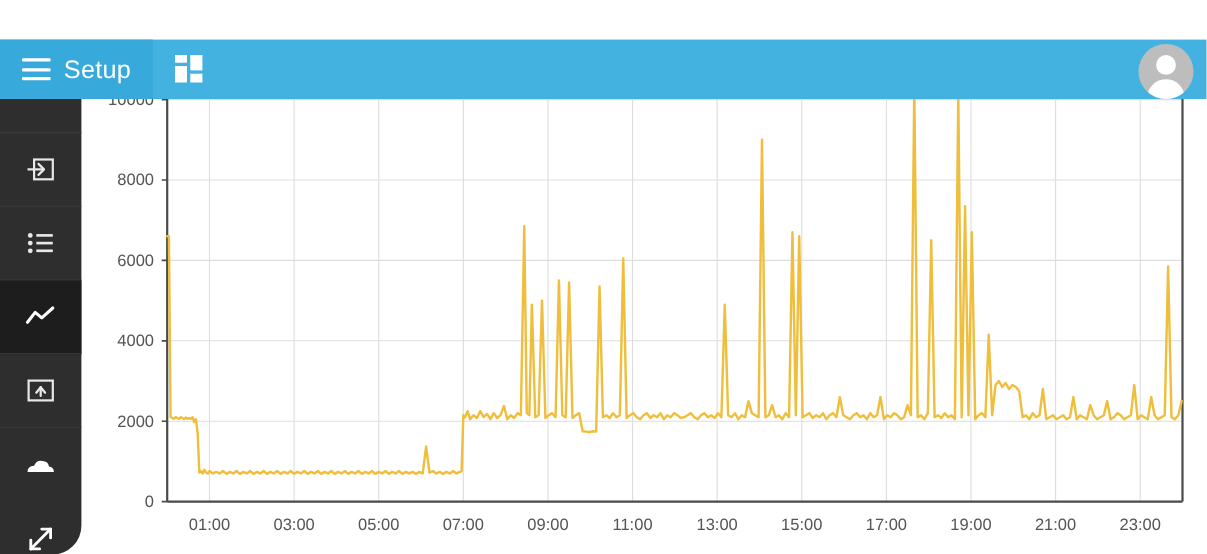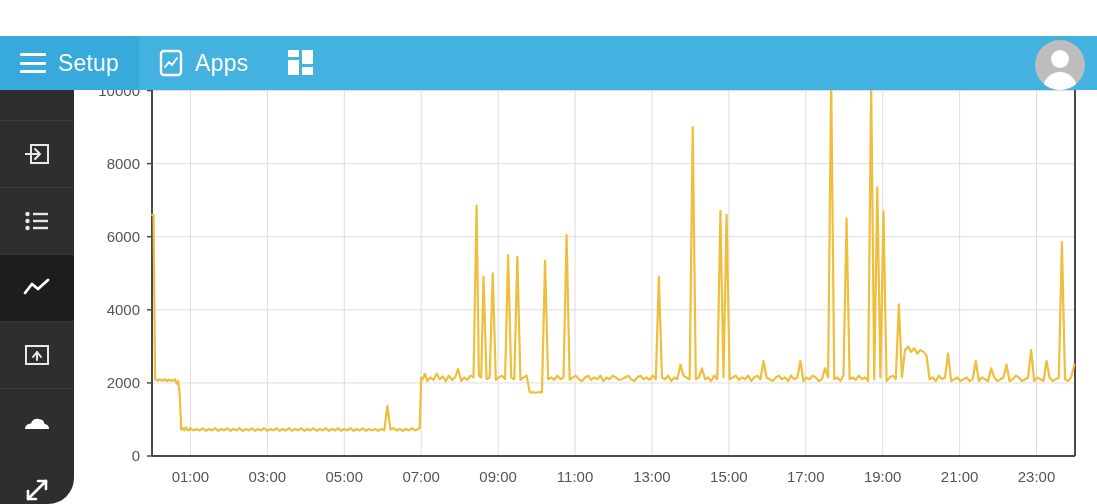--- a/index.html
+++ b/index.html
@@ -93,29 +93,20 @@
       <span class="nav-icon">
         <span class="hamburger">
             <span></span>
             <span></span>
             <span></span>
           </span>
       </span>
       <span class="nav-label">Setup</span>
     </div>
 
-    <div class="nav-item">
-      <span class="nav-icon">
-        <svg width="24" height="28" viewBox="0 0 24 28">
-          <rect x="2" y="2" width="20" height="24" rx="3" ry="3" fill="none" stroke="#fff" stroke-width="2.4"></rect>
-          <polyline points="6,18 10,13 13,16 18,9" fill="none" stroke="#fff" stroke-width="2" stroke-linecap="round" stroke-linejoin="round"></polyline>
-        </svg>
-      </span>
-      <span class="nav-label">Apps</span>
-    </div>
 
     <div class="nav-item">
       <span class="nav-icon">
         <svg width="26" height="26" viewBox="0 0 26 26">
           <rect x="0" y="0" width="11" height="7" fill="#fff"></rect>
           <rect x="14" y="0" width="11" height="14" fill="#fff"></rect>
           <rect x="0" y="10" width="11" height="15" fill="#fff"></rect>
           <rect x="14" y="17" width="11" height="8" fill="#fff"></rect>
         </svg>
       </span>

